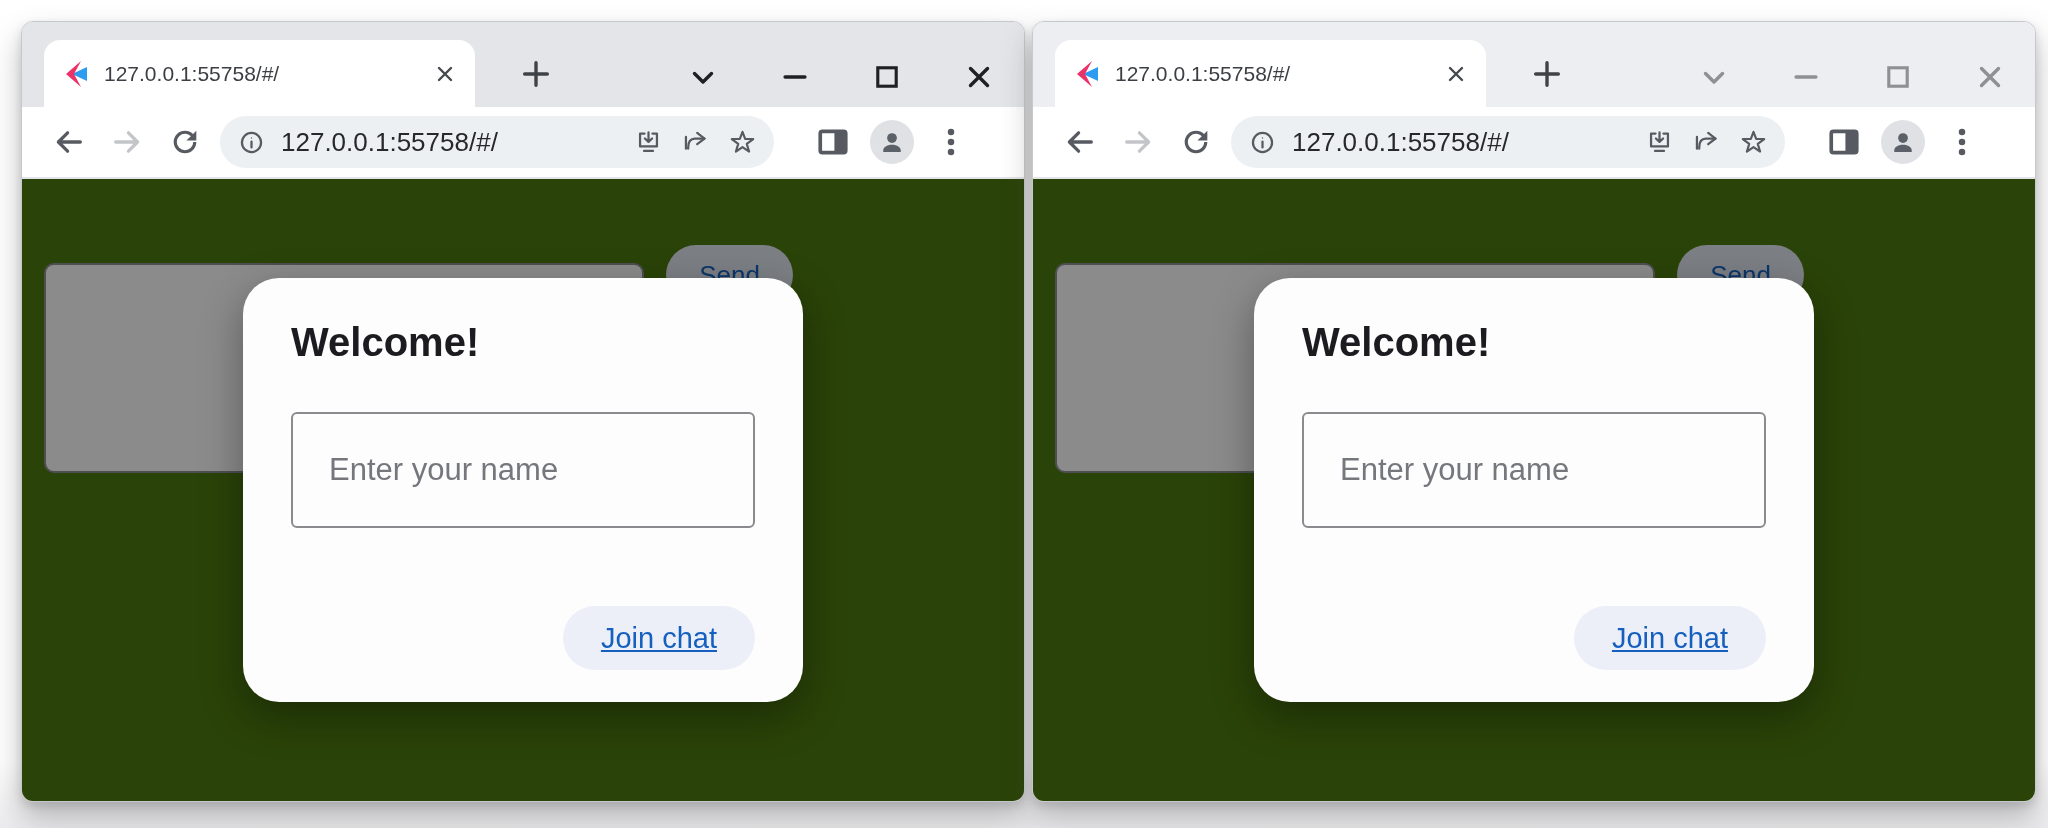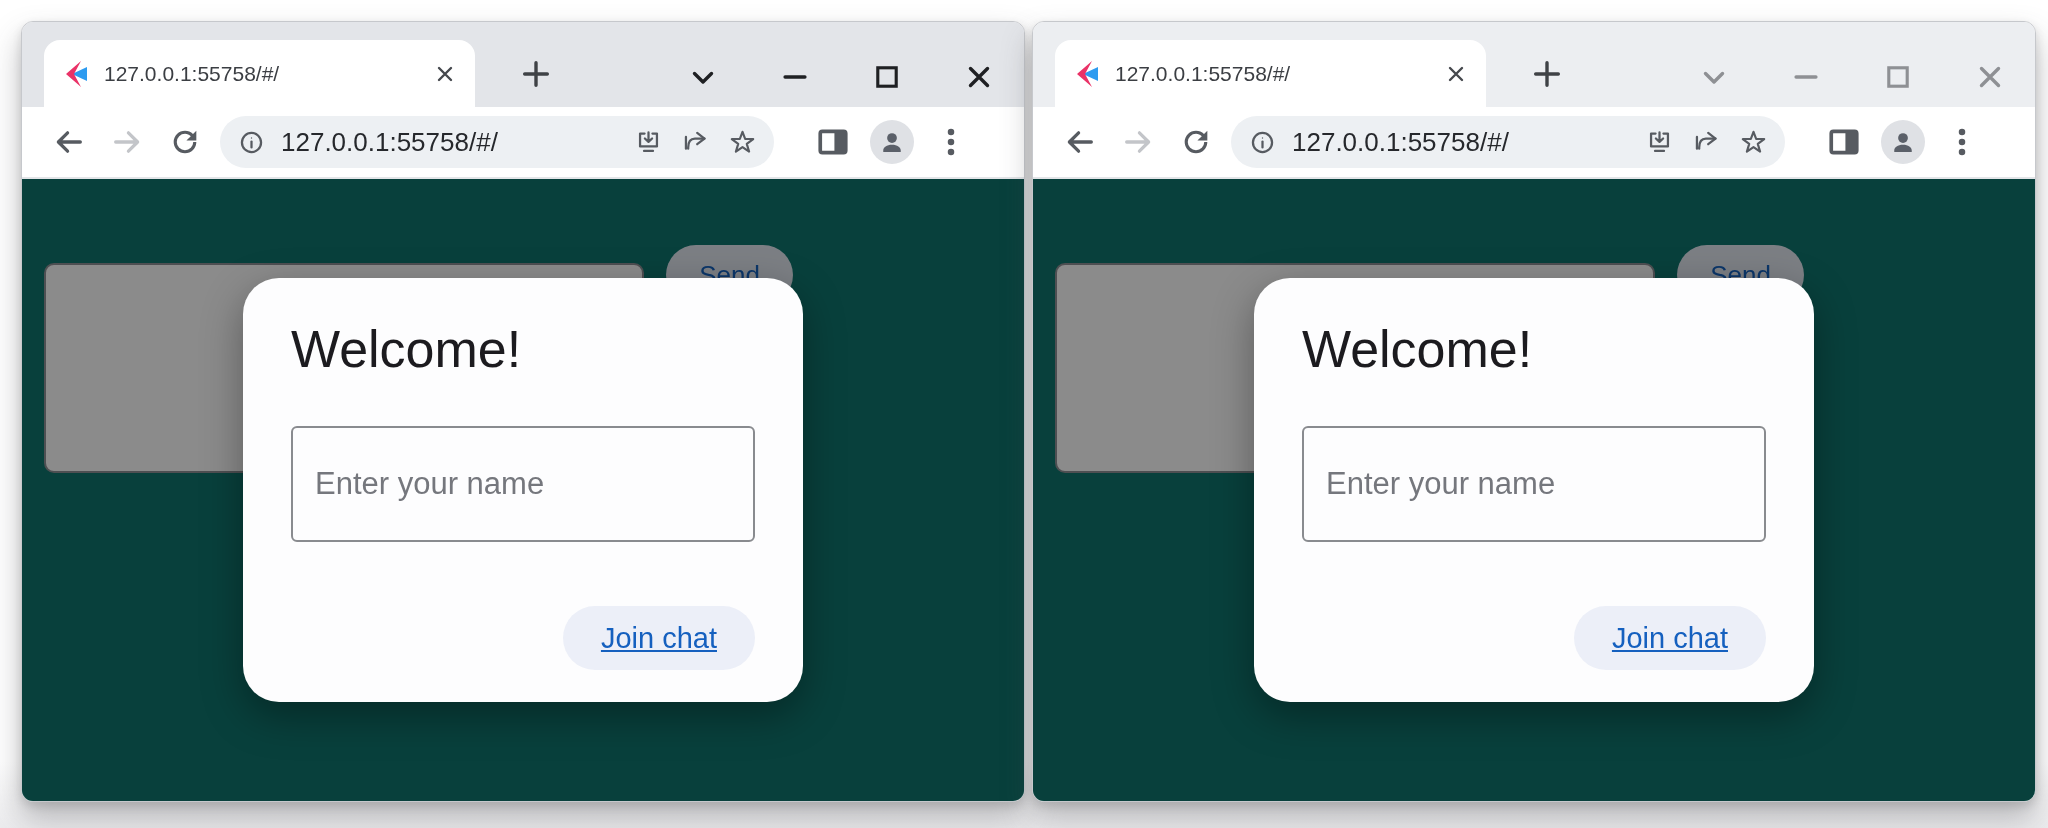--- a/index.html
+++ b/index.html
@@ -34,33 +34,33 @@
   .urlbar{flex:0 0 554px;height:52px;margin:0 18px;border-radius:26px;background:#edf0f3;
           display:flex;align-items:center;padding:0 18px;box-sizing:border-box;}
   .urlbar .uicon{width:27px;height:27px;color:#575b61;flex:0 0 27px;}
   .url-text{margin-left:16px;font-size:26px;color:#26282c;white-space:nowrap;flex:1;overflow:hidden;}
   .urlbar .right-icons{display:flex;gap:20px;align-items:center;}
   .tb-right{display:flex;align-items:center;gap:20px;margin-left:24px;}
   .avatar{width:44px;height:44px;border-radius:50%;background:#dfe1e5;display:flex;
           align-items:center;justify-content:center;}
   .avatar svg{width:30px;height:30px;color:#5b6069;}
   
-  .content{position:relative;flex:1;background:#0f766e;overflow:hidden;}
+  .content{position:relative;flex:1;background:#4d7c0f;overflow:hidden;}
   .msg-box{position:absolute;left:22px;top:84px;width:600px;height:210px;background:#fff;
            border:2px solid #8f9196;border-radius:10px;box-sizing:border-box;}
   .send-btn{position:absolute;left:644px;top:66px;width:127px;height:60px;border-radius:32px;
             background:#e3e9f3;color:#1563c0;font-size:26px;display:flex;align-items:center;
             justify-content:center;cursor:pointer;}
   .barrier{position:absolute;inset:0;background:rgba(0,0,0,0.455);}
   .dialog{position:absolute;inset:0;margin:auto;width:560px;height:424px;background:#fdfdfe;
           border-radius:36px;box-shadow:0 14px 40px rgba(0,0,0,.35);
           display:flex;flex-direction:column;padding:40px 48px 32px 48px;box-sizing:border-box;}
-  .dlg-title{font-size:52px;line-height:1.2;color:#1c1b1f;font-weight:400;}
+  .dlg-title{font-size:40px;line-height:1.2;color:#1c1b1f;font-weight:700;}
   .name-input{margin-top:46px;width:100%;height:116px;box-sizing:border-box;border:2px solid #898b8f;
-              border-radius:6px;background:transparent;padding:0 22px;font-size:31px;
+              border-radius:6px;background:transparent;padding:0 36px;font-size:31px;
               font-family:"Liberation Sans",sans-serif;color:#1b1b1f;outline:none;}
   .name-input::placeholder{color:#75777d;opacity:1;}
   .join-btn{margin-top:auto;align-self:flex-end;height:64px;padding:0 38px;border-radius:32px;
             background:#eceff8;color:#1560bf;font-size:29px;display:flex;align-items:center;
             justify-content:center;cursor:pointer;text-decoration:underline;}
   svg{display:block;}
 </style>
 </head>
 <body>
 

